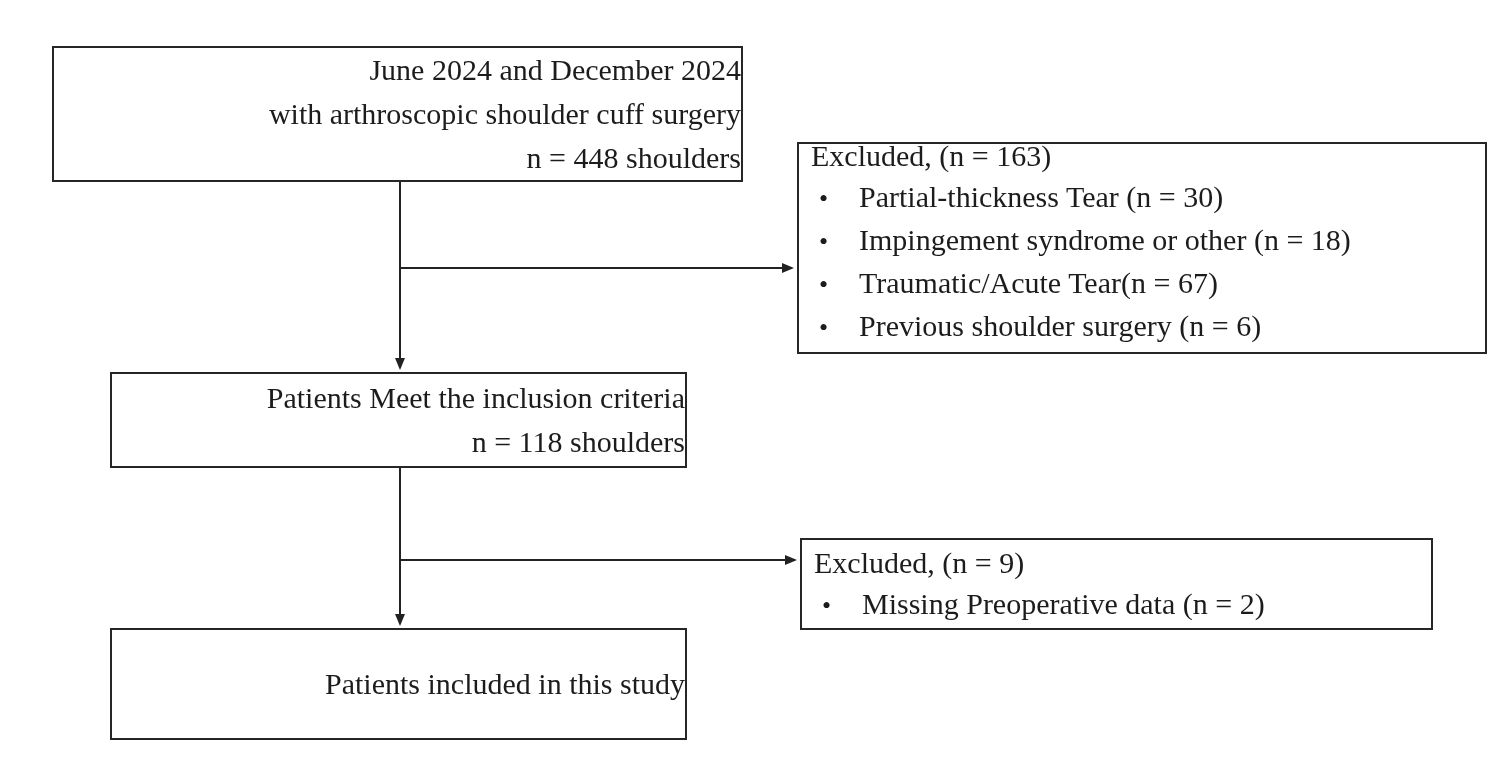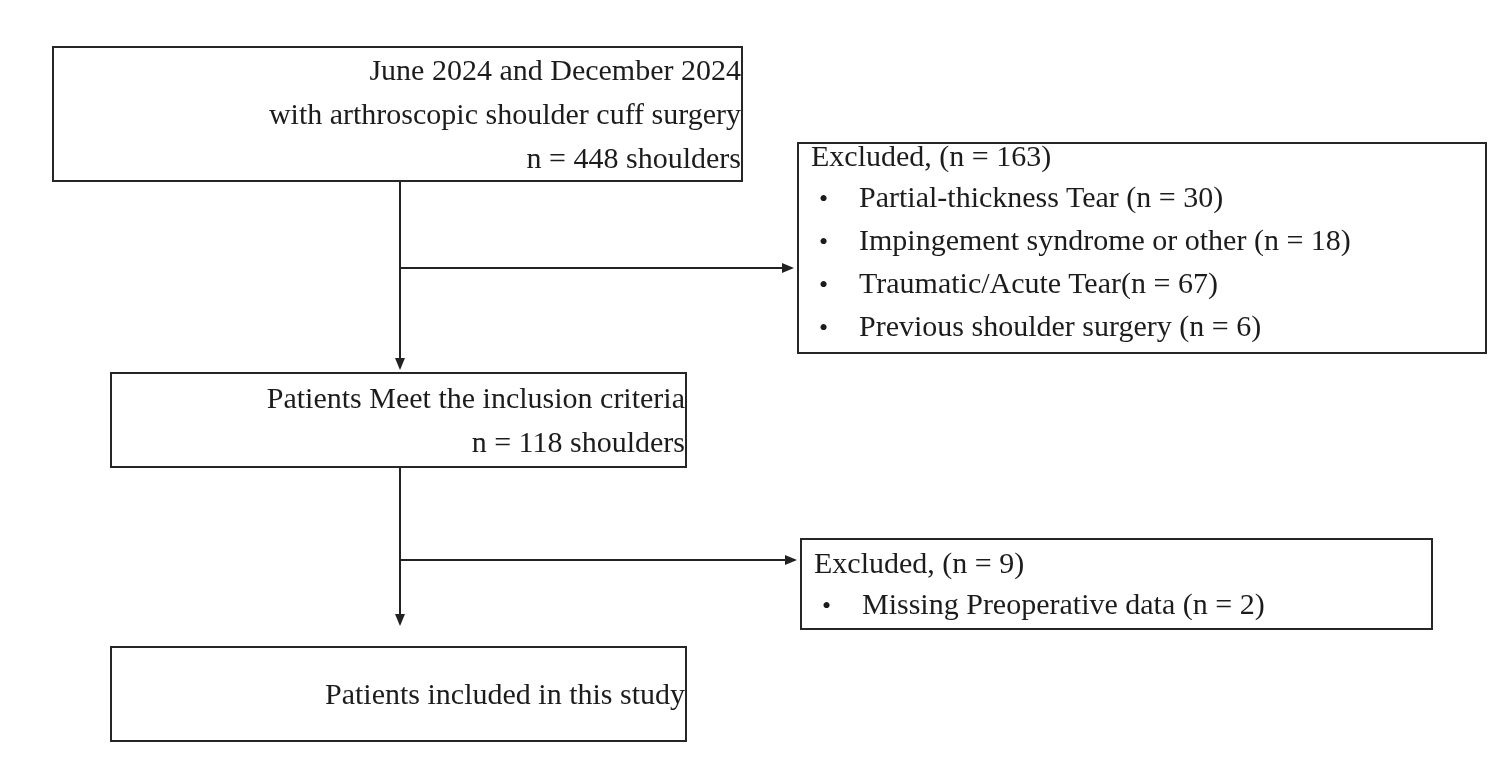--- a/index.html
+++ b/index.html
@@ -117,17 +117,17 @@
   </div>
 
   <div class="box left" style="left:800px; top:514px; width:633px; height:92px;margin-top:24px;">
     <div class="ex-title">Excluded, (n = 9)</div>
     <div class="ex-item">
       <span class="bullet">•</span>
       <span class="item-text">Missing Preoperative data (n = 2)</span>
     </div>
   </div>
 
-  <div class="box center" style="left:110px; top:646px; width:577px; height:96px;gap:40px;">
+  <div class="box center" style="left:110px; top:628px; width:577px; height:112px;gap:40px;">
     <div>Patients included in this study</div>
   </div>
 
 </div>
 
 </body></html>

